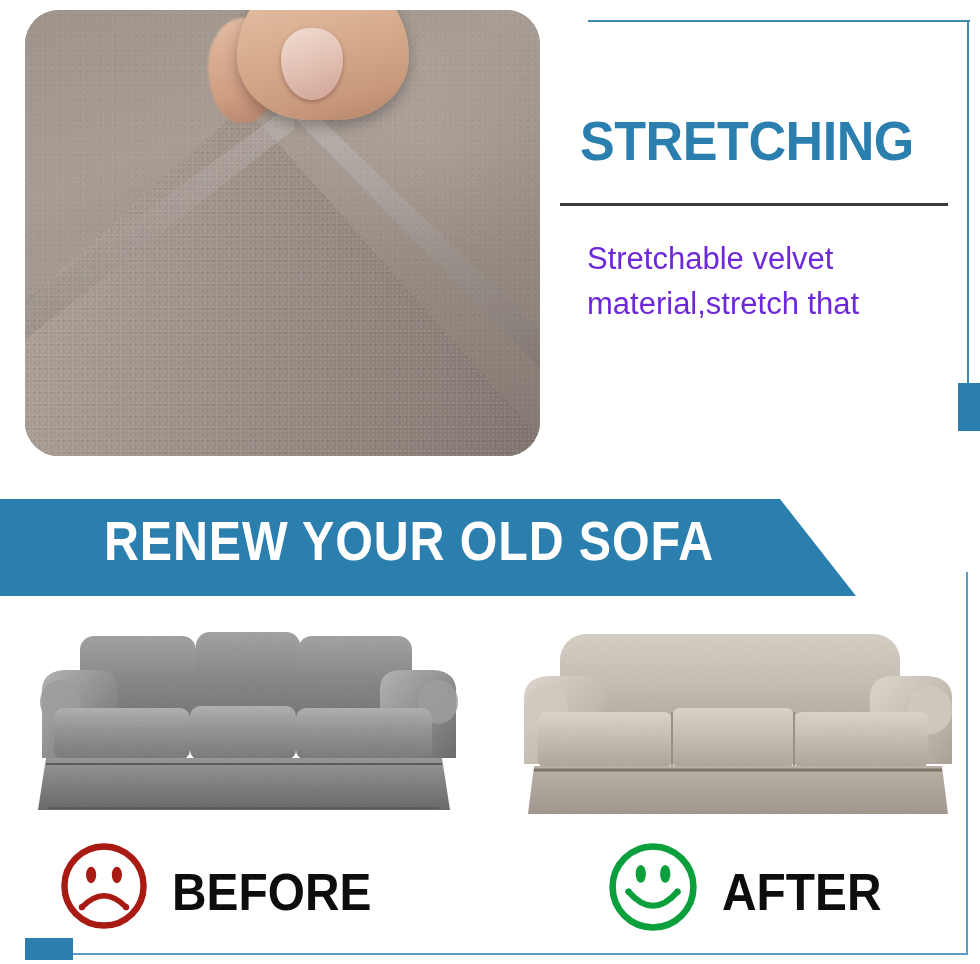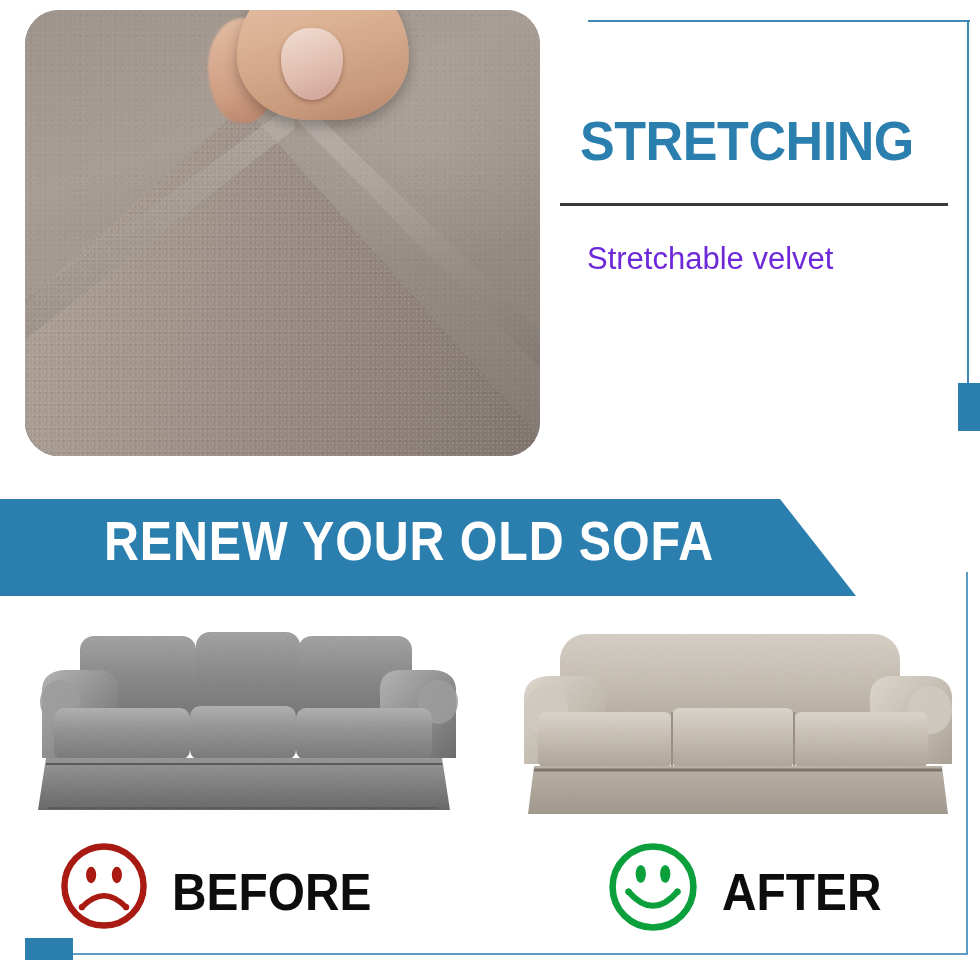--- a/index.html
+++ b/index.html
@@ -239,20 +239,21 @@
   <div class="corner-line-h"></div>
   <div class="corner-line-v"></div>
   <div class="corner-block"></div>
 
   <div class="headline">STRETCHING</div>
 
   <div class="rule"></div>
 
   <div class="bodytext">
     <div>Stretchable velvet</div>
+    <div>material,stretch that</div>
   </div>
 
   <div class="banner"></div>
   <div class="banner-text">RENEW YOUR OLD SOFA</div>
 
   <svg class="sofa sofa-before" viewBox="0 0 462 205">
     <defs>
       <linearGradient id="gOldBack" x1="0" y1="0" x2="0" y2="1">
         <stop offset="0%" stop-color="#a7a7a7"></stop>
         <stop offset="45%" stop-color="#8e8e8e"></stop>

